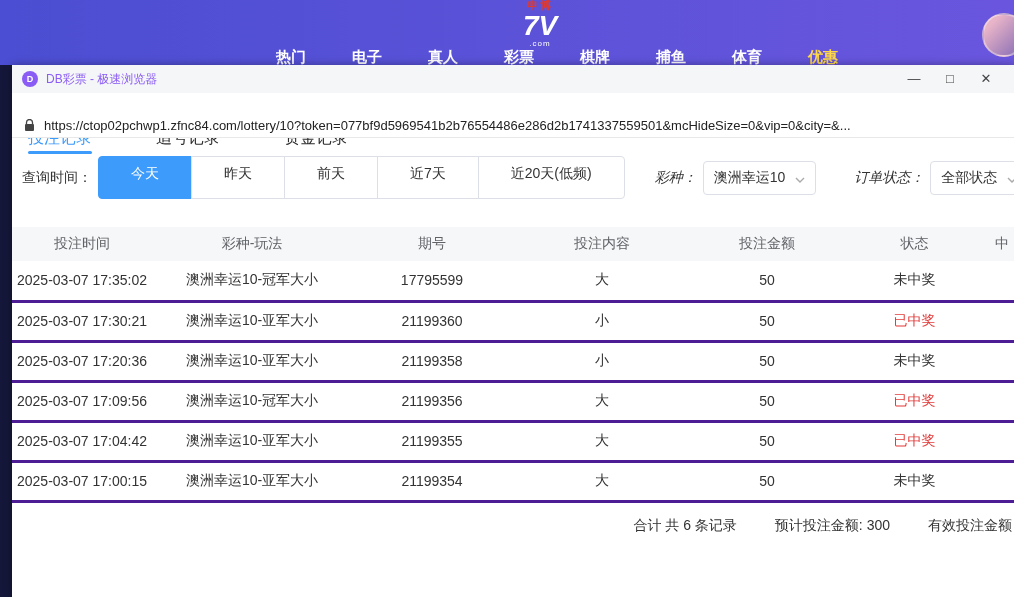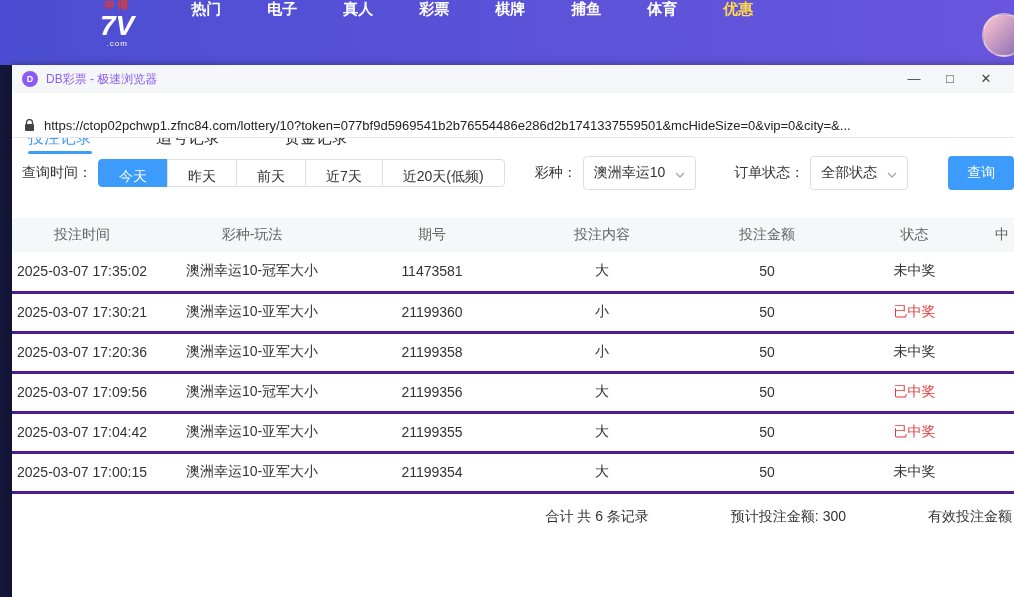--- a/index.html
+++ b/index.html
@@ -2,21 +2,21 @@
 <html><head>
 <meta charset="utf-8">
 <style>
   * { margin:0; padding:0; box-sizing:border-box; }
   html,body { width:1014px; height:597px; }
   body { font-family:"Liberation Sans","DejaVu Sans",sans-serif; overflow:hidden; }
   .screen { position:relative; width:1014px; height:597px; background:#15173a; overflow:hidden; }
 
   
   .topbar { position:absolute; top:0; left:0; width:1014px; height:65px;
-            background:linear-gradient(90deg,#4b4ed2,#6a56de); display:flex; align-items:flex-start; padding-left:100px; }
+            background:linear-gradient(90deg,#4b4ed2,#6a56de); display:flex; align-items:center; padding-left:100px;flex-direction:column; }
   .logo { display:flex; flex-direction:column; align-items:center; margin-right:34px; line-height:1; }
   .logo-badge { color:#e03a2f; font-size:11px; font-weight:bold; letter-spacing:2px; }
   .logo-main { color:#fff; font-size:28px; font-weight:bold; font-style:italic; margin-top:1px; }
   .logo-sub { color:#fff; font-size:8px; letter-spacing:1px; }
   .nav { display:flex; align-items:center; }
   .nav-item { color:#fff; font-size:15px; font-weight:bold; padding:0 23px; cursor:pointer; white-space:nowrap; }
   .nav-item.active { color:#ffd94a; }
   .avatar { position:absolute; right:-12px; top:13px; width:44px; height:44px; border-radius:50%;
             background:linear-gradient(135deg,#e8b4c8 20%,#9b7bb8 80%); border:2px solid rgba(255,255,255,.35); }
 
@@ -37,42 +37,42 @@
   .content { position:relative; height:479px; background:#fff; overflow:hidden; }
 
   .tabs { display:flex; align-items:center; height:40px; margin-top:-22px; padding-left:16px; }
   .tab { font-size:16px; color:#2b2b2b; margin-right:64px; height:40px; line-height:44px; position:relative; cursor:pointer; white-space:nowrap; }
   .tab.active { color:#3d9bfc; }
   .tab.active::after { content:""; position:absolute; left:0; right:0; bottom:2px; height:3px; background:#3d9bfc; border-radius:2px; }
 
   .filters { display:flex; align-items:center; padding-left:10px; font-size:14px; color:#333; }
   .filter-label { margin-right:6px; white-space:nowrap; }
   .seg { display:flex; }
-  .seg-btn { height:28px; line-height:32px; padding:0 20px; border:1px solid #dcdfe6; background:#fff;
+  .seg-btn { height:43px; line-height:32px; padding:0 32px; border:1px solid #dcdfe6; background:#fff;
              color:#333; font-size:14px; margin-left:-1px; cursor:pointer; white-space:nowrap; }
   .seg-btn:first-child { border-radius:4px 0 0 4px; margin-left:0; }
   .seg-btn:last-child { border-radius:0 4px 4px 0; }
   .seg-btn.active { background:#3d9bfc; border-color:#3d9bfc; color:#fff; }
   .dropdown { height:34px; border:1px solid #dcdfe6; border-radius:4px; display:flex; align-items:center;
               padding:0 10px; margin-right:8px; cursor:pointer; background:#fff; white-space:nowrap; }
   .dropdown .val { margin-right:10px; }
-  .ml30 { margin-left:30px; }
+  .ml30 { margin-left:30px;font-style:italic; }
   .search-btn { margin-left:32px; width:72px; height:34px; background:#3d9bfc; color:#fff; border:none;
                 border-radius:4px; font-size:14px; cursor:pointer; }
 
   .table-wrap { margin-top:28px; overflow:hidden; }
   table { border-collapse:collapse; table-layout:fixed; width:1095px; }
   col.c1{width:140px} col.c2{width:200px} col.c3{width:160px} col.c4{width:180px}
   col.c5{width:150px} col.c6{width:145px} col.c7{width:120px}
   thead th { height:34px; background:#f6f7f9; color:#606266; font-size:14px; font-weight:normal; text-align:center; }
   thead th.last { text-align:left; padding-left:8px; }
   tbody td { height:40px; border-bottom:3px solid #4c1d95; font-size:14px; color:#333; text-align:center; white-space:nowrap; }
   tbody td[data-won="true"] { color:#e23b3b; }
 
-  .summary { display:flex; justify-content:flex-end; align-items:center; margin-top:14px; font-size:14px; color:#333; padding-right:2px;gap:44px; }
+  .summary { display:flex; justify-content:flex-end; align-items:center; margin-top:14px; font-size:14px; color:#333; padding-right:2px; }
   .summary .sum-item { margin-left:38px; white-space:nowrap; }
 </style>
 </head>
 <body>
 
 <div class="screen">
 
   <div class="topbar">
     <div class="logo">
       <span class="logo-badge">申博</span>
@@ -171,21 +171,21 @@
               <th>投注内容</th>
               <th>投注金额</th>
               <th>状态</th>
               <th class="last">中</th>
             </tr>
           </thead>
           <tbody>
             <tr>
               <td>2025-03-07 17:35:02</td>
               <td>澳洲幸运10-冠军大小</td>
-              <td>11473581</td>
+              <td>17795599</td>
               <td>大</td>
               <td>50</td>
               <td data-won="false">未中奖</td>
               <td></td>
             </tr>
             <tr>
               <td>2025-03-07 17:30:21</td>
               <td>澳洲幸运10-亚军大小</td>
               <td>21199360</td>
               <td>小</td>

